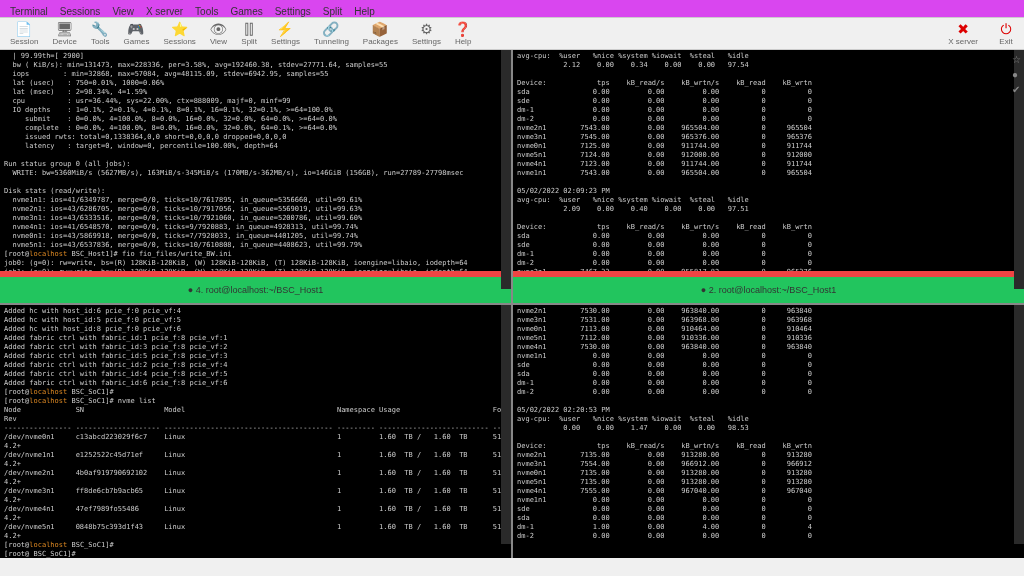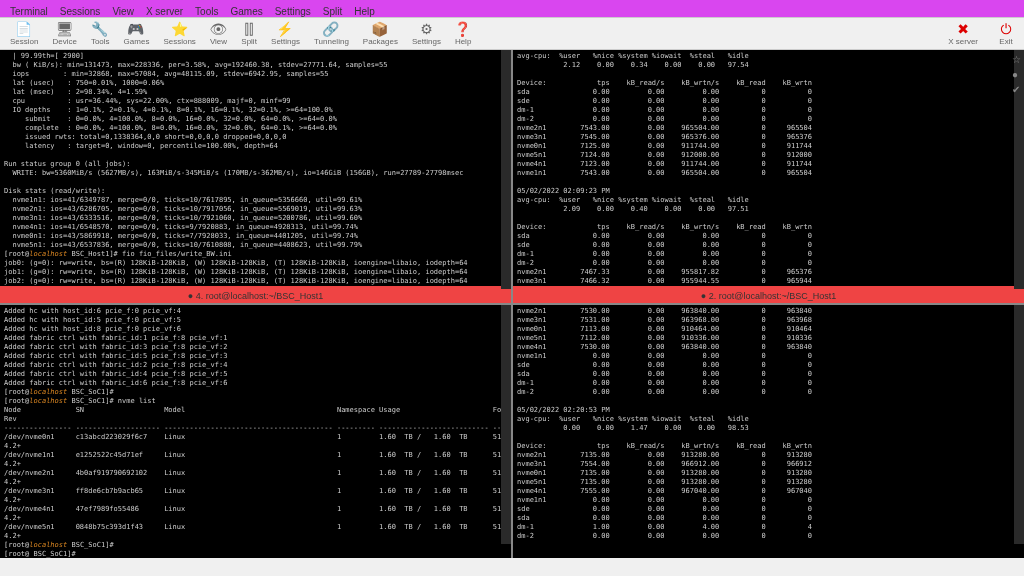--- a/index.html
+++ b/index.html
@@ -11,24 +11,24 @@
     .toolbar { background: #f0f0f0; height: 32px; display: flex; align-items: center; padding: 0 4px; border-bottom: 1px solid #ccc; gap: 2px; }
     .tool-btn { display: flex; flex-direction: column; align-items: center; padding: 2px 6px; cursor: pointer; font-size: 8px; color: #666; }
     .tool-icon { width: 16px; height: 16px; display: flex; align-items: center; justify-content: center; font-size: 14px; }
     .toolbar-right { margin-left: auto; display: flex; gap: 8px; }
     .close-btn { color: #d00; }
     
     .quad-container { display: grid; grid-template-columns: 1fr 1fr; grid-template-rows: 1fr 1fr; height: 508px; gap: 2px; background: #888; position: relative; }
     
     .terminal-pane { background: #000; display: flex; flex-direction: column; overflow: hidden; }
     .terminal-content { flex: 1; padding: 2px 4px; font-family: 'Consolas', monospace; font-size: 7px; line-height: 9px; color: #ccc; white-space: pre; overflow: hidden; }
-    .terminal-tab { background: #ef4444; border-top: 2px solid #ef4444; height: 17px; display: flex; align-items: center; justify-content: center; font-size: 9px; color: #333; }
+    .terminal-tab { background: #22c55e; border-top: 6px solid #ef4444; height: 32px; display: flex; align-items: center; justify-content: center; font-size: 9px; color: #333; }
     
     .scrollbar { position: absolute; right: 0; top: 0; bottom: 14px; width: 10px; background: #2a2a2a; }
-    .orange { color: #d82; font-style: italic; }
+    .orange { color: #d82; }
     
     .right-icons { position: absolute; right: 0; top: 50px; width: 14px; display: flex; flex-direction: column; gap: 4px; padding: 4px 2px; }
     .right-icons span { font-size: 10px; color: #888; cursor: pointer; }
   </style>
 </head>
 <body>
 
 <div class="menubar">
   <span>Terminal</span>
   <span>Sessions</span>

